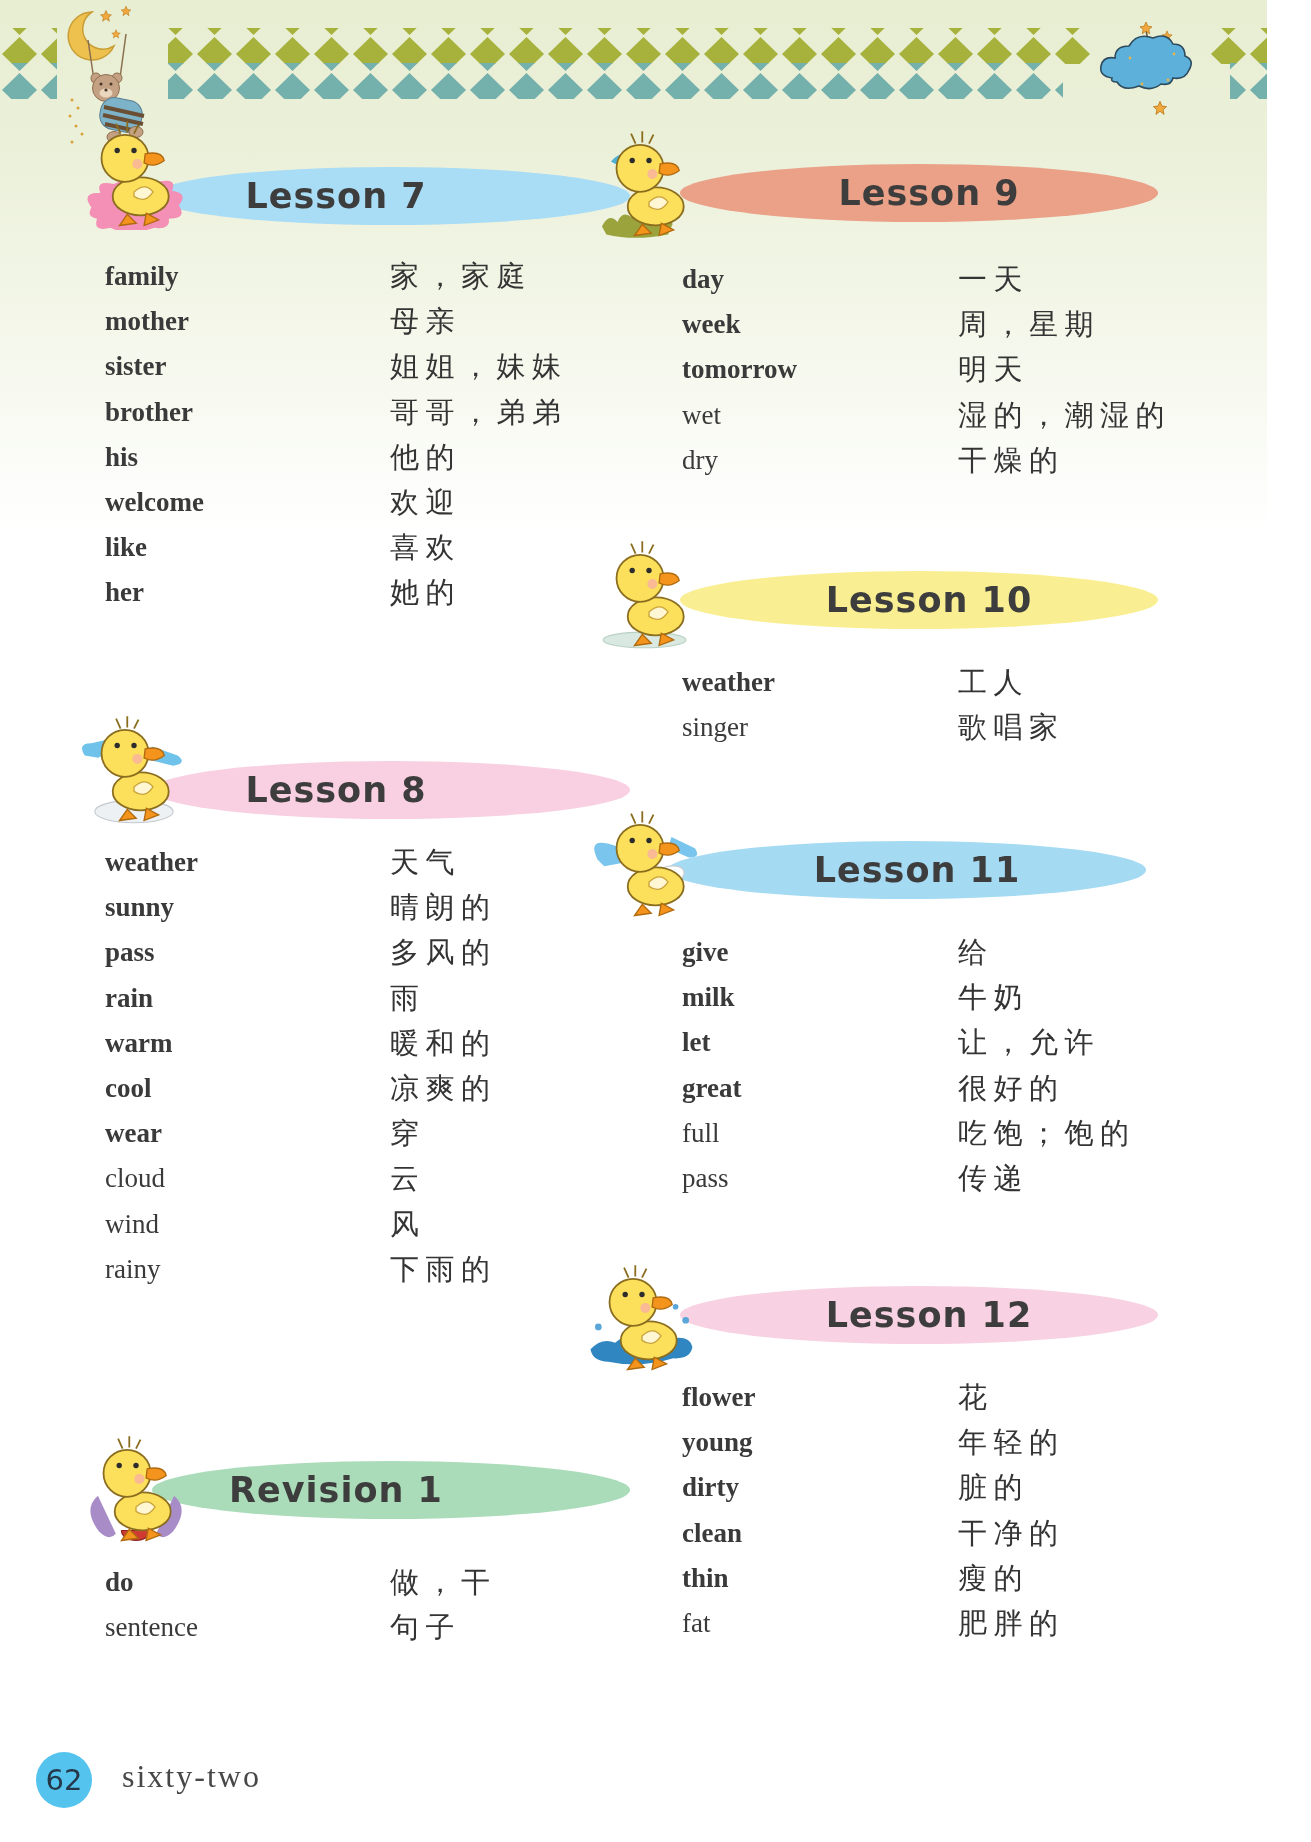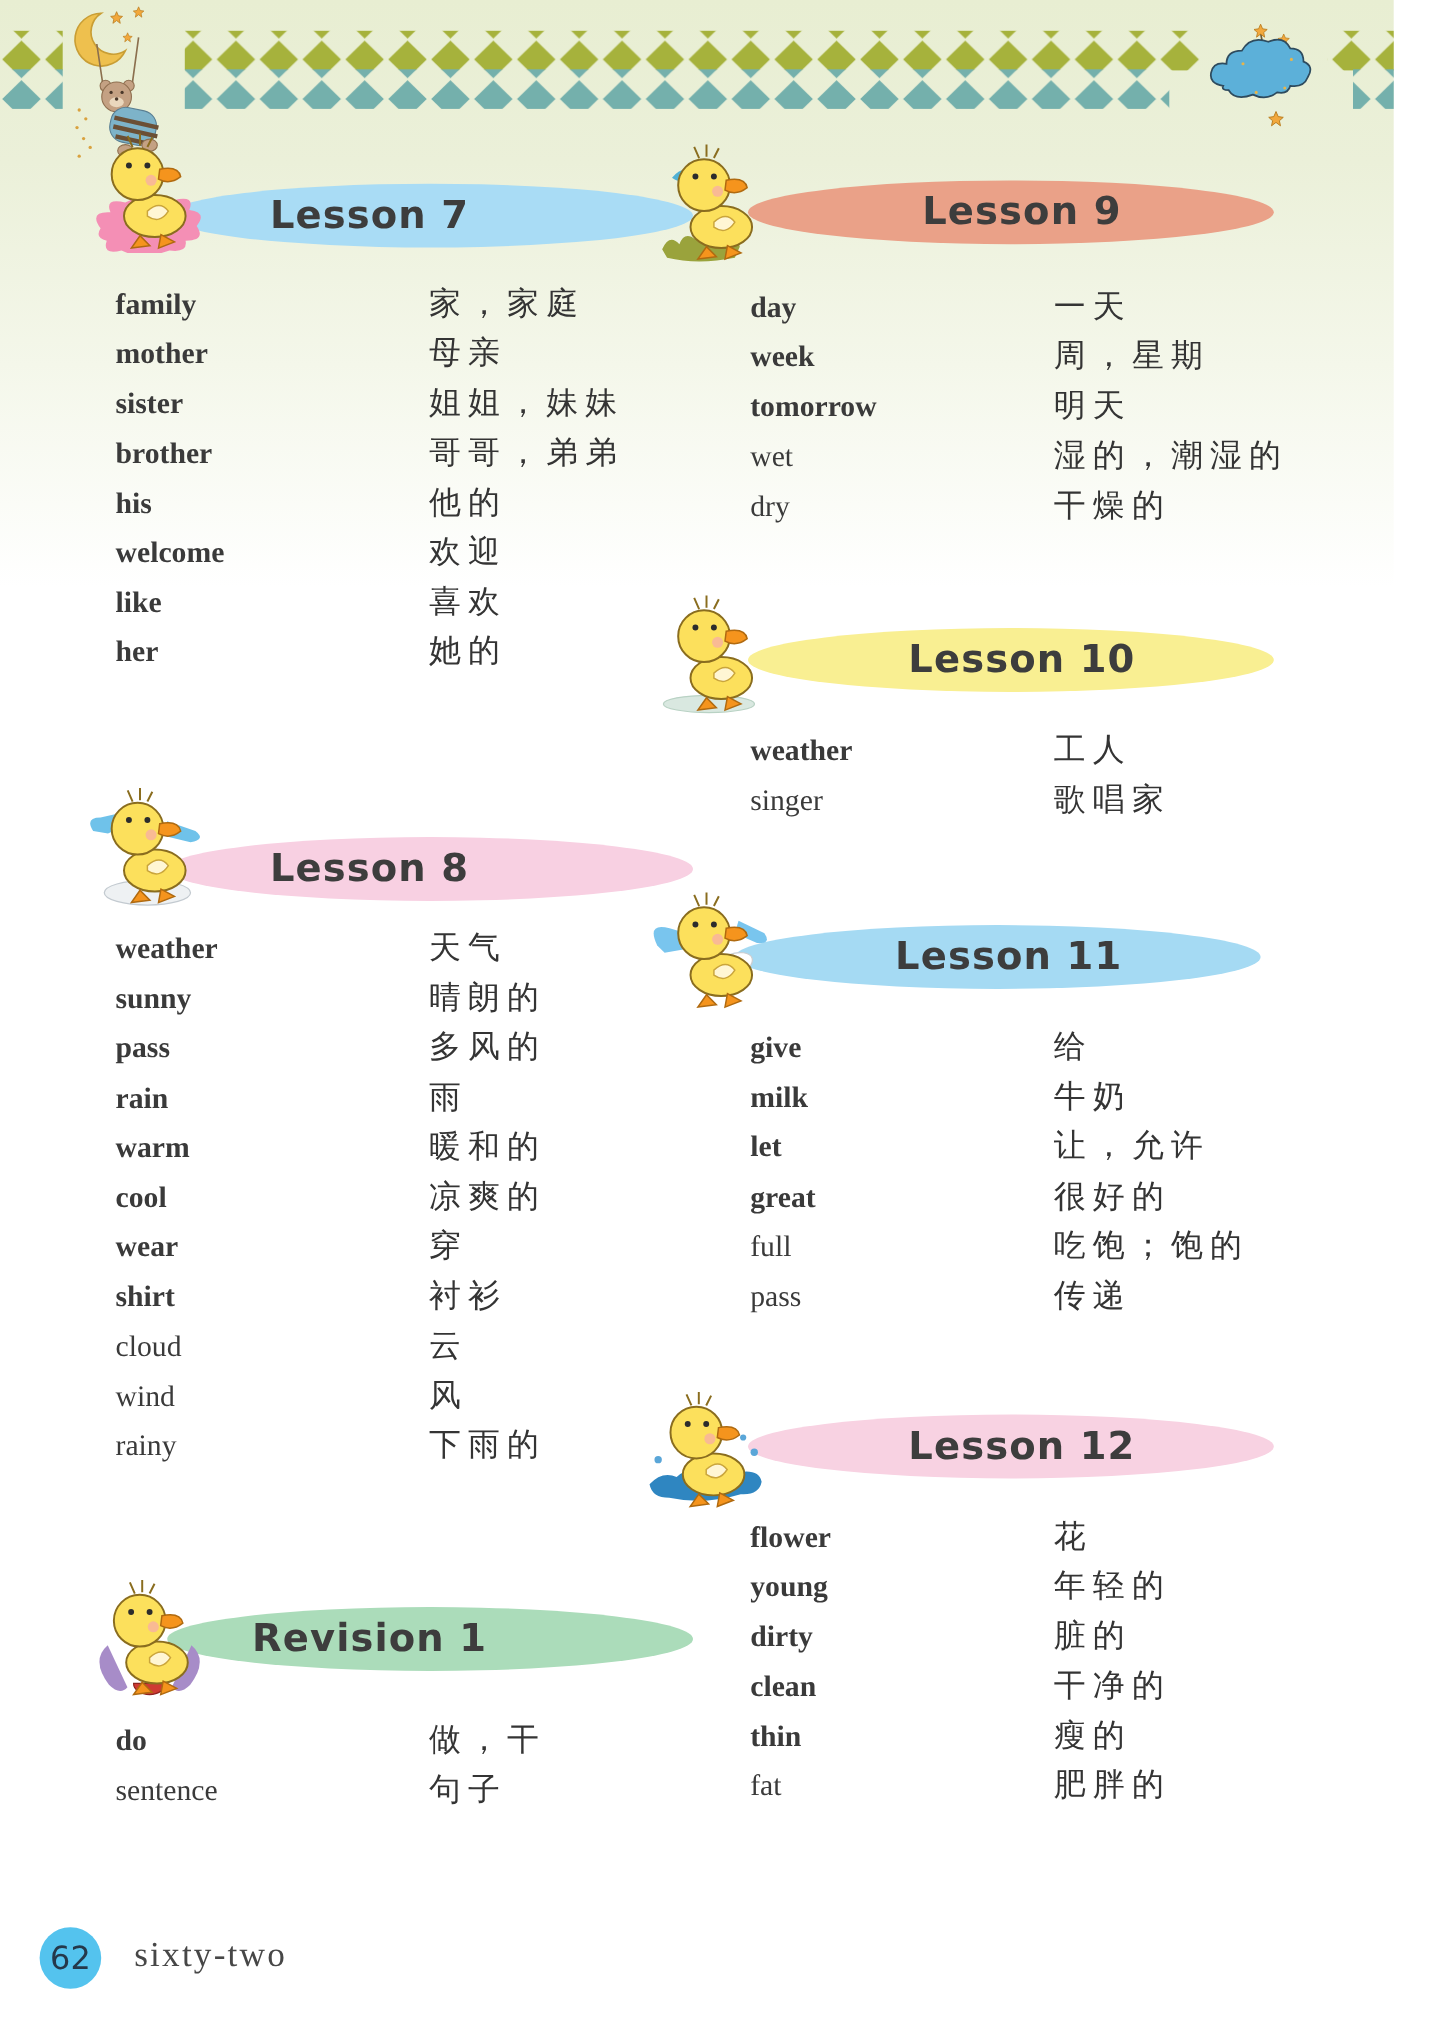--- a/index.html
+++ b/index.html
@@ -175,21 +175,20 @@
         <use href="#duckSym"></use>
       </svg>
     <div class="entries" style="left:105px;top:840px">
         <div class="entry"><span class="word b">weather</span><span class="meaning">天气</span></div>
         <div class="entry"><span class="word b">sunny</span><span class="meaning">晴朗的</span></div>
         <div class="entry"><span class="word b">pass</span><span class="meaning">多风的</span></div>
         <div class="entry"><span class="word b">rain</span><span class="meaning">雨</span></div>
         <div class="entry"><span class="word b">warm</span><span class="meaning">暖和的</span></div>
         <div class="entry"><span class="word b">cool</span><span class="meaning">凉爽的</span></div>
         <div class="entry"><span class="word b">wear</span><span class="meaning">穿</span></div>
-        <div class="entry"><span class="word b">shirt</span><span class="meaning">衬衫</span></div>
         <div class="entry"><span class="word">cloud</span><span class="meaning">云</span></div>
         <div class="entry"><span class="word">wind</span><span class="meaning">风</span></div>
         <div class="entry"><span class="word">rainy</span><span class="meaning">下雨的</span></div>
       </div>
   </div>
 
   <div class="section">
     <div class="oval tleft" style="left: 152px; top: 1461px; background: rgb(171, 220, 186);">
       <span class="title">Revision 1</span>
     </div>

